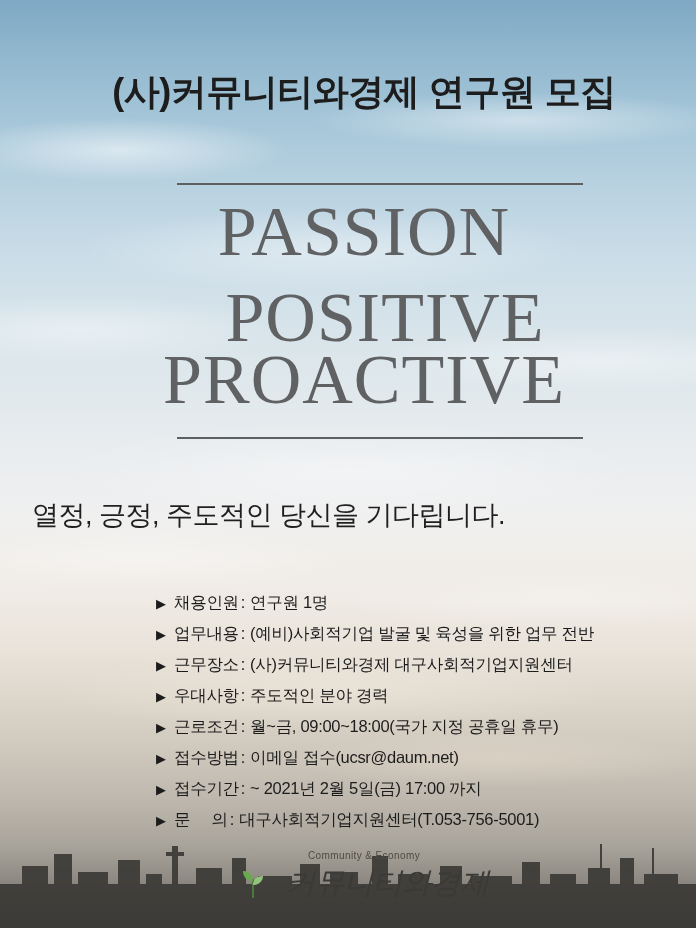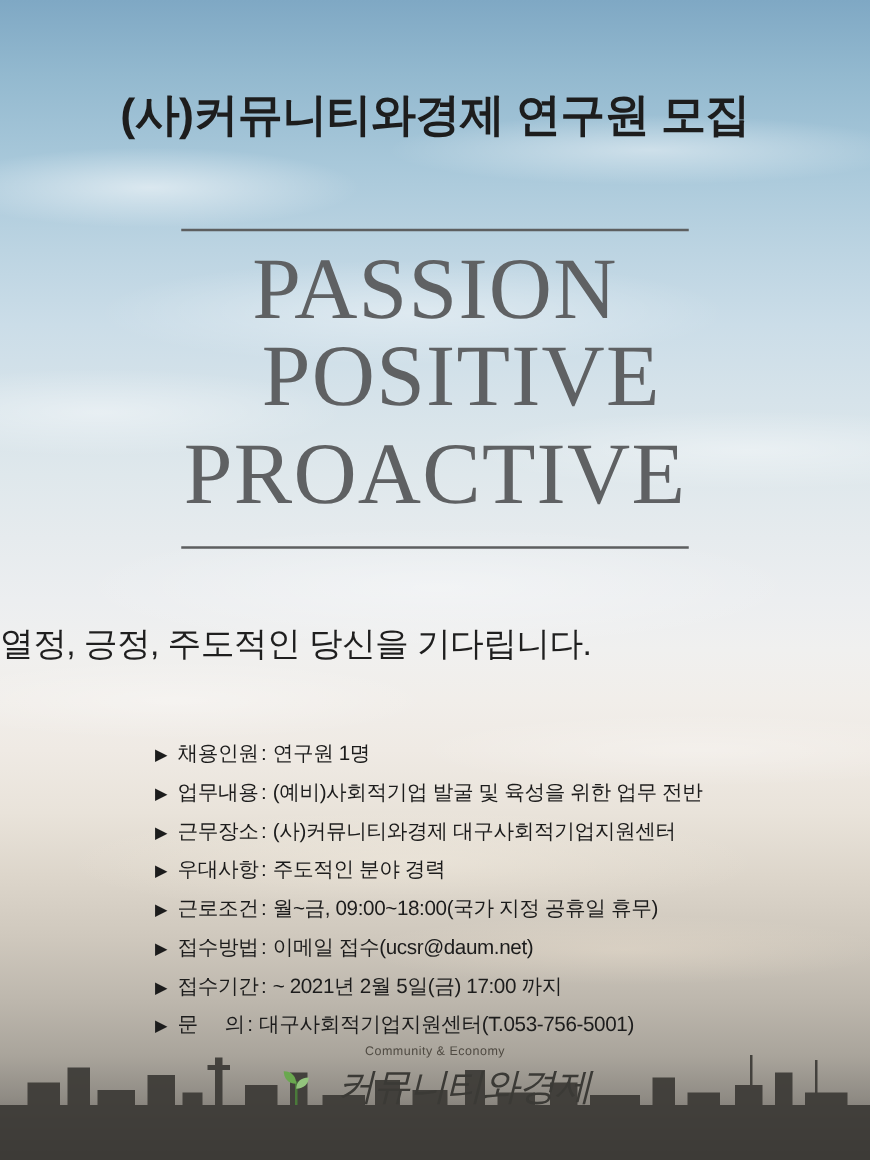--- a/index.html
+++ b/index.html
@@ -67,20 +67,21 @@
     left: 0;
     right: 0;
     bottom: 0;
     height: 140px;
     pointer-events: none;
   }
 
   .content {
     position: absolute;
     inset: 0;
+    margin-left: 32px;
   }
 
   .title {
     position: absolute;
     top: 68px;
     left: 0;
     right: 0;
     text-align: center;
     font-size: 36px;
     font-weight: bold;
@@ -103,21 +104,21 @@
     left: 0;
     right: 0;
     text-align: center;
     font-family: "Liberation Serif", serif;
     font-size: 70px;
     line-height: 72px;
     color: #5f6163;
     letter-spacing: 1px;
   }
   .slogan-1 { top: 196px; }
-  .slogan-2 { top: 266px; padding-left: 42px; }
+  .slogan-2 { top: 282px; padding-left: 42px; }
   .slogan-3 { top: 344px; }
 
   .subtitle {
     position: absolute;
     top: 497px;
     left: 0;
     right: 0;
     font-size: 27px;
     color: #1f1f1f;
     letter-spacing: -0.5px;
@@ -152,21 +153,21 @@
     padding: 0 5px 0 2px;
   }
   .detail-value {
     flex: 1 1 auto;
   }
 
   .logo {
     position: absolute;
     left: 0;
     right: 0;
-    bottom: 38px;
+    bottom: 24px;
     text-align: center;
   }
   .logo-tag {
     font-size: 10px;
     color: #4f4a42;
     letter-spacing: 0.4px;
     margin-bottom: 2px;
   }
   .logo-mark {
     display: inline-flex;

